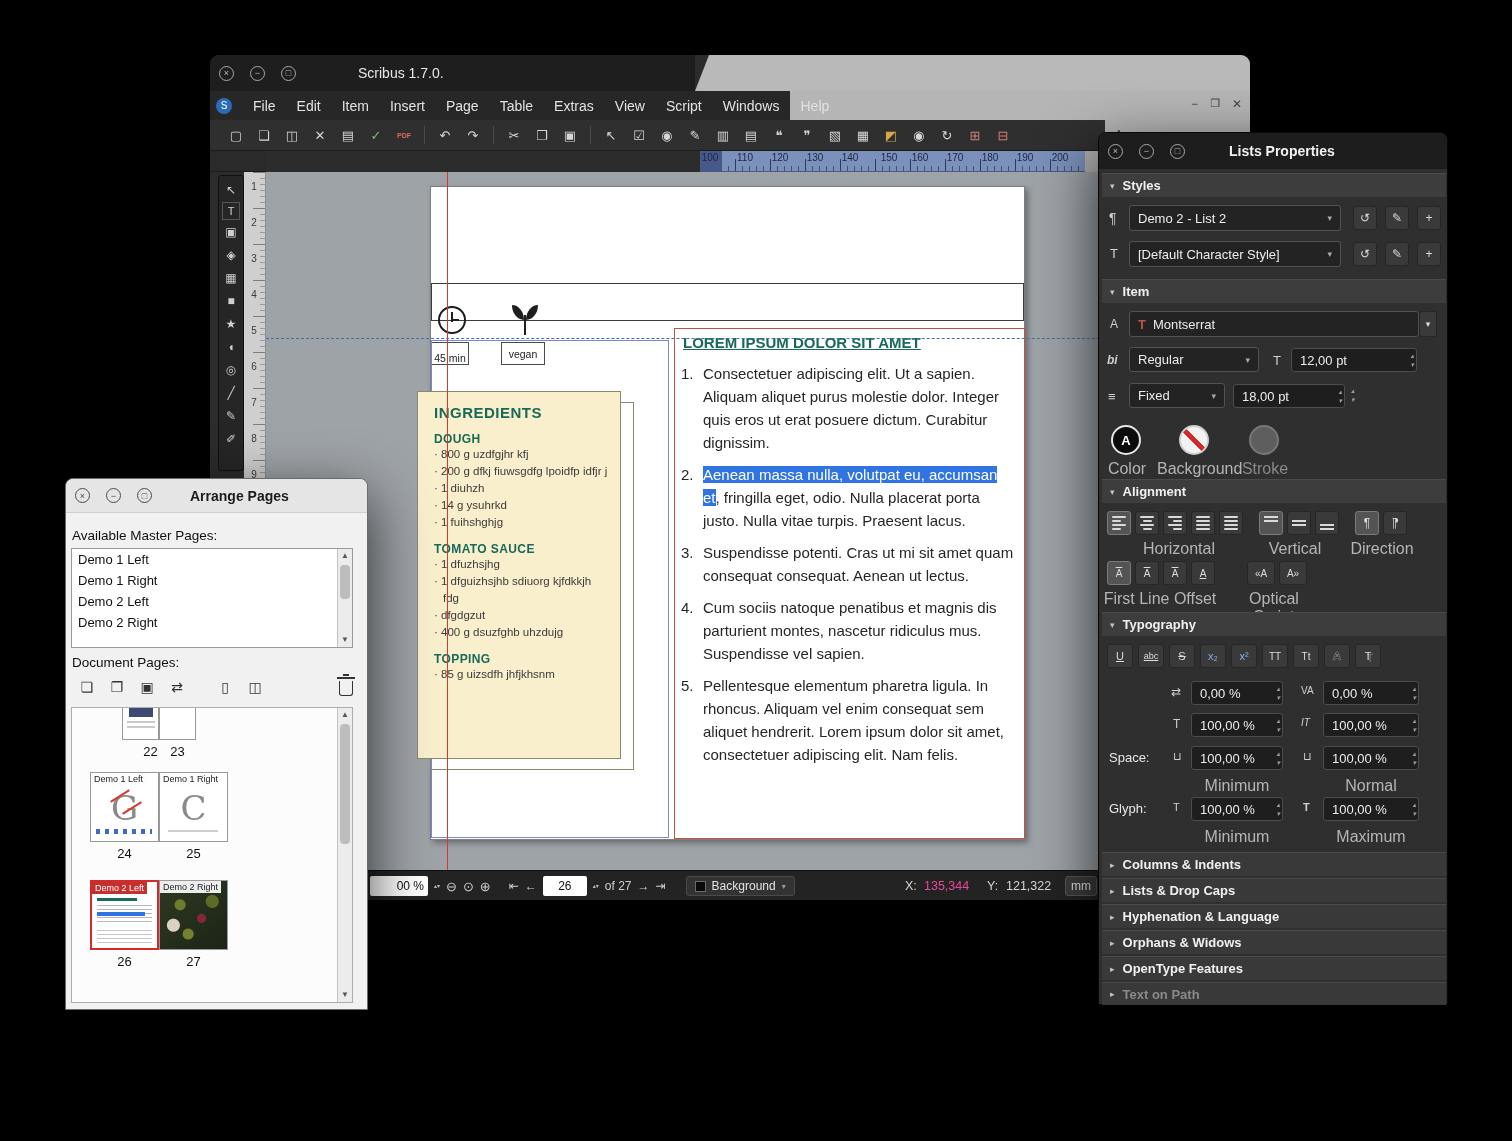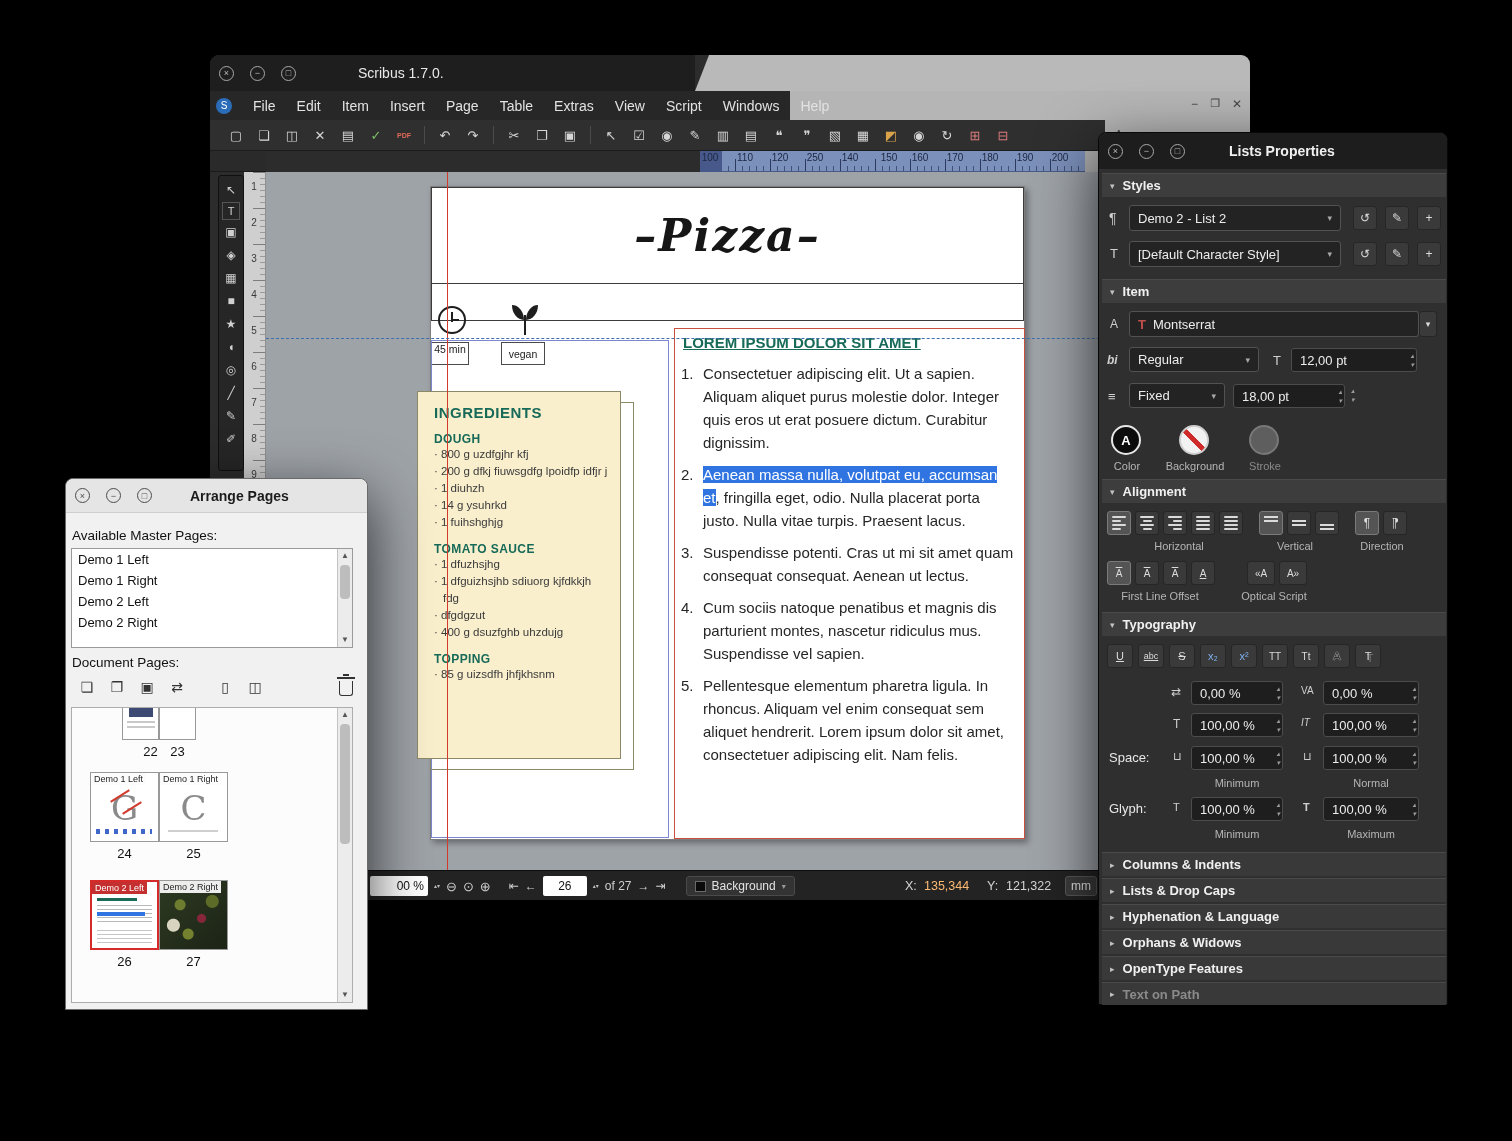--- a/index.html
+++ b/index.html
@@ -40,21 +40,21 @@
   .sbar .th{position:absolute;left:2px;width:10px;background:#bdbdbd;border-radius:4px}
   
   .sect{position:absolute;left:3px;width:344px;height:24px;background:#3d3d3d;border-top:1px solid #4a4a4a;display:flex;align-items:center;gap:8px;padding-left:8px;color:#f0f0f0;font-size:13px;font-weight:bold}
   .sect .cv{font-size:9px;color:#c2c2c2;font-weight:normal}
   .combo{position:absolute;background:#232323;border:1px solid #525252;border-radius:3px;height:26px;display:flex;align-items:center;padding:0 8px;color:#ececec;font-size:13px}
   .combo .cv{margin-left:auto;color:#a8a8a8;font-size:9px;padding-left:6px}
   .spin{position:absolute;background:#1e1e1e;border:1px solid #4c4c4c;border-radius:3px;height:24px;display:flex;align-items:center;color:#ececec;font-size:13px;padding:0 16px 0 8px}
   .spin .ars{position:absolute;right:2px;top:2px;display:flex;flex-direction:column;line-height:9px;font-size:7px;color:#9c9c9c}
   .ibtn{position:absolute;width:24px;height:24px;background:#3a3a3a;border:1px solid #262626;border-radius:3px;display:flex;align-items:center;justify-content:center;color:#dcdcdc;font-size:12px}
   .ibtn.act{background:#545454;border-color:#7a7a7a}
-  .lab{position:absolute;color:#b5b5b5;font-size:11px;text-align:center}
+  .lab{position:absolute;color:#b5b5b5;font-size:16px;text-align:center}
   .pic{position:absolute;color:#cfcfcf;font-size:13px}
   .pcir{position:absolute;width:30px;height:30px;border-radius:50%}
   .bars{display:flex;flex-direction:column;gap:2px;width:14px}
   .bars i{display:block;height:2px;background:#dadada;border-radius:1px;width:14px}
   .bars.left i:nth-child(even){width:9px;align-self:flex-start}
   .bars.center i:nth-child(even){width:9px;align-self:center}
   .bars.right i:nth-child(even){width:9px;align-self:flex-end}
   .vbars{display:flex;flex-direction:column;width:14px;height:14px;gap:2px}
   .vbars i{display:block;height:2px;background:#dadada;width:14px}
   .vbars.vtop{justify-content:flex-start}.vbars.vmid{justify-content:center}.vbars.vbot{justify-content:flex-end}
@@ -134,21 +134,21 @@
     <span class="tbtn" style="color:#d87a7a">⊞</span>
     <span class="tbtn" style="color:#d87a7a">⊟</span>
   </div>
 
   <div class="a" style="left:0;top:96px;width:56px;height:21px;background:#2a2a2a;border-bottom:1px solid #1a1a1a"></div>
   <div class="a hruler blue" style="left:490px;top:96px;width:385px;height:21px;background-color:#7b90ba;border-bottom:1px solid #4a5a82">
     <span class="a" style="left:0;top:0;width:22px;height:21px;background:#47598a"></span>
     <span class="hnum b" style="left:-7px">100</span>
     <span class="hnum b" style="left:28px">110</span>
     <span class="hnum b" style="left:63px">120</span>
-    <span class="hnum b" style="left:98px">250</span>
+    <span class="hnum b" style="left:98px">130</span>
     <span class="hnum b" style="left:133px">140</span>
     <span class="hnum b" style="left:172px">150</span>
     <span class="hnum b" style="left:203px">160</span>
     <span class="hnum b" style="left:238px">170</span>
     <span class="hnum b" style="left:273px">180</span>
     <span class="hnum b" style="left:308px">190</span>
     <span class="hnum b" style="left:343px">200</span>
   </div>
 
   <div class="a" style="left:0;top:117px;width:1040px;height:698px;overflow:hidden">
@@ -172,30 +172,27 @@
       <span class="vnum" style="top:549px">16</span>
       <span class="vnum" style="top:585px">17</span>
       <span class="vnum" style="top:621px">18</span>
       <span class="vnum" style="top:657px">19</span>
     </div>
 
     <div class="a" style="left:56px;top:0;width:984px;height:698px;background:#9ea3a8">
 
       <div class="a" style="left:164px;top:14px;width:595px;height:654px;background:#fff;border:1px solid #7e7e7e;box-shadow:3px 3px 6px rgba(0,0,0,.35)">
 
-        <div class="a" style="left:0;top:0;width:593px;height:97px;border:1px solid #3c3c3c;display:flex;align-items:center;justify-content:center">
-          <span style="font-family:'DejaVu Serif',serif;font-style:italic;font-weight:600;font-size:44px;letter-spacing:2px;color:#161616">–Pizza–</span>
-        </div>
         <div class="a" style="left:0;top:96px;width:593px;height:38px;border:1px solid #3c3c3c"></div>
 
         <div class="a" style="left:7px;top:119px;width:28px;height:28px;border:2.5px solid #1e1e1e;border-radius:50%">
           <span class="a" style="left:11px;top:4px;width:2px;height:10px;background:#1e1e1e"></span>
           <span class="a" style="left:11px;top:11px;width:8px;height:2px;background:#1e1e1e"></span>
         </div>
-        <div class="a" style="left:0;top:155px;width:38px;height:23px;border:1px solid #4a4a4a;background:#fff;display:flex;align-items:flex-start;justify-content:center">
+        <div class="a" style="left:0;top:155px;width:38px;height:23px;border:1px solid #4a4a4a;background:#fff;display:flex;align-items:flex-end;justify-content:center">
           <span style="font-size:10.5px;color:#222">45 min</span>
         </div>
 
         <div class="a" style="left:80px;top:116px;width:28px;height:34px">
           <span class="a" style="left:13px;top:12px;width:2px;height:20px;background:#1e1e1e"></span>
           <span class="a" style="left:1px;top:2px;width:12px;height:15px;background:#1e1e1e;border-radius:0 100% 0 100%"></span>
           <span class="a" style="left:15px;top:2px;width:12px;height:15px;background:#1e1e1e;border-radius:100% 0 100% 0"></span>
         </div>
         <div class="a" style="left:70px;top:155px;width:44px;height:23px;border:1px solid #4a4a4a;background:#fff;display:flex;align-items:center;justify-content:center">
           <span style="font-size:10.5px;color:#222">vegan</span>
@@ -287,21 +284,21 @@
       <span style="color:#cfcfcf;font-size:12px">→</span>
       <span style="color:#cfcfcf;font-size:12px">⇥</span>
       <span style="width:8px"></span>
       <span style="height:20px;background:#333;border:1px solid #4a4a4a;border-radius:3px;display:inline-flex;align-items:center;gap:6px;padding:0 8px">
         <span style="width:11px;height:11px;background:#0a0a0a;border:1px solid #6a6a6a;display:inline-block"></span>
         <span style="color:#e2e2e2;font-size:12px">Background</span>
         <span style="color:#9a9a9a;font-size:8px">▾</span>
       </span>
     </div>
     <span class="a" style="left:695px;top:8px;color:#d5d5d5;font-size:12.5px">X:</span>
-    <span class="a" style="left:714px;top:8px;color:#fdba74;font-size:12.5px">135,344</span>
+    <span class="a" style="left:714px;top:8px;color:#ec4899;font-size:12.5px">135,344</span>
     <span class="a" style="left:777px;top:8px;color:#d5d5d5;font-size:12.5px">Y:</span>
     <span class="a" style="left:796px;top:8px;color:#d5d5d5;font-size:12.5px">121,322</span>
     <span class="a" style="left:855px;top:5px;width:32px;height:20px;background:#3c3c3c;border:1px solid #585858;border-radius:3px;display:inline-flex;align-items:center;justify-content:center">
         <span style="color:#e2e2e2;font-size:12px">mm</span>
       </span>
   </div>
 </div>
 
 <div class="win" style="left:65px;top:478px;width:303px;height:532px;background:#f1f1f1;border:1px solid #6a6a6a;border-radius:8px 8px 0 0;z-index:30">
   <div class="a" style="left:0;top:0;width:301px;height:34px;background:#e5e5e5;border-bottom:1px solid #cfcfcf;border-radius:8px 8px 0 0;display:flex;align-items:center;gap:16px;padding-left:9px">

